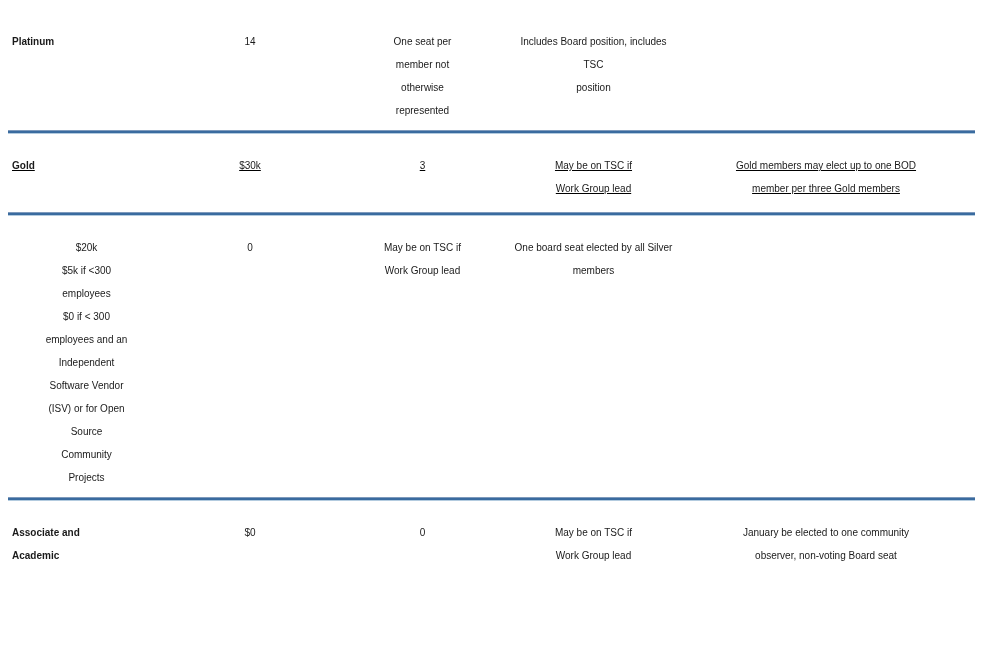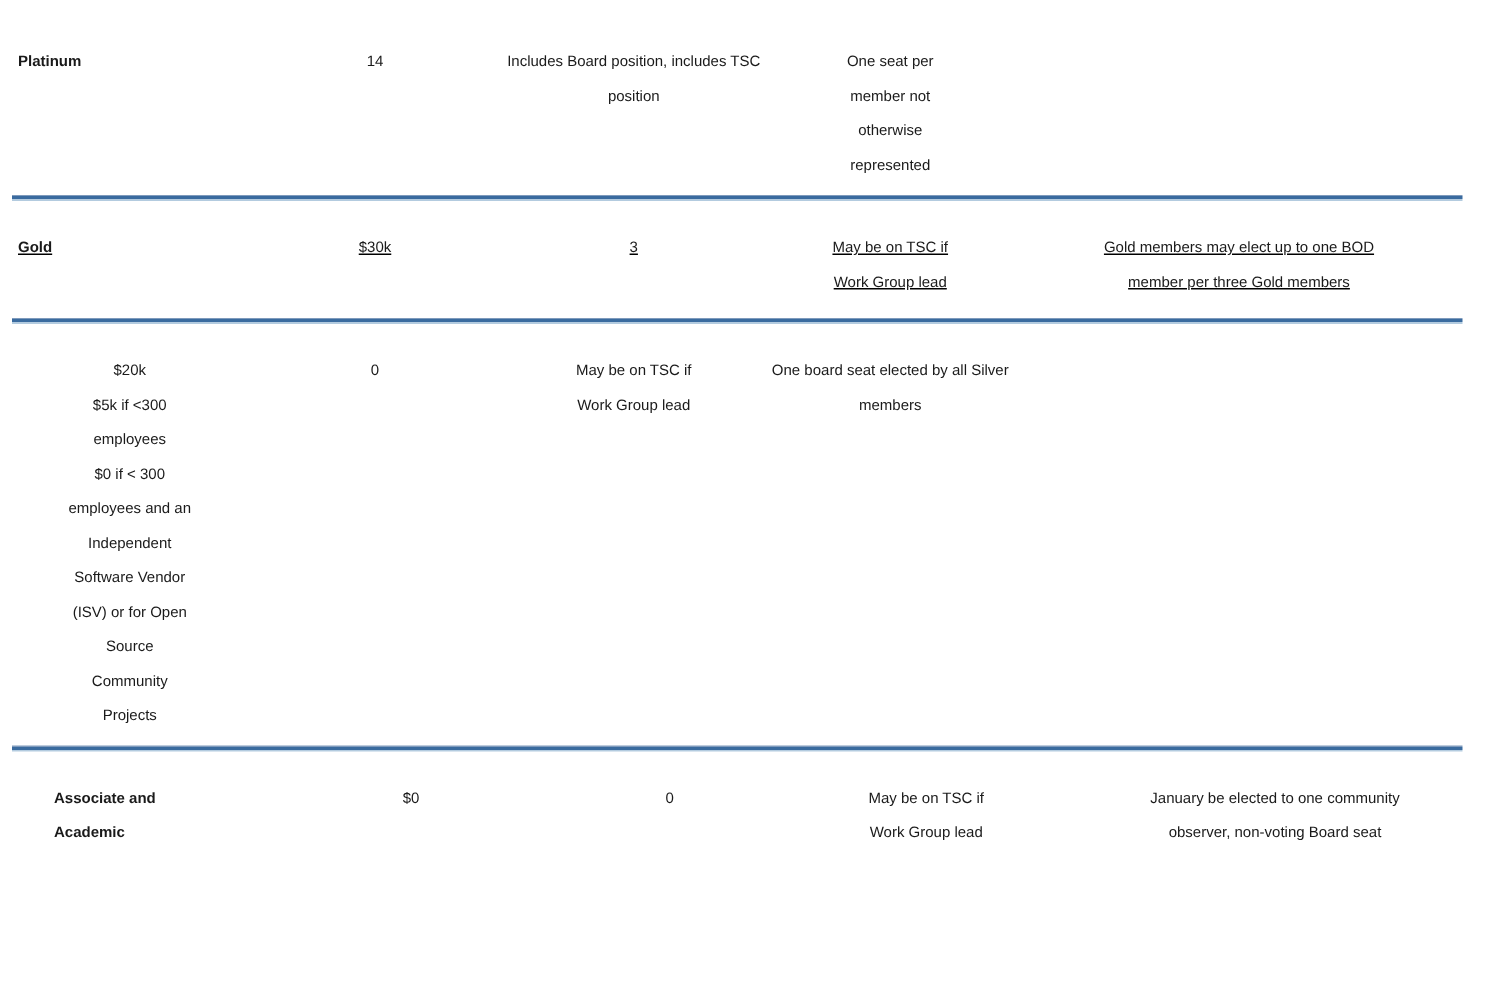--- a/index.html
+++ b/index.html
@@ -48,21 +48,21 @@
   }
   .hcell.first {
     text-align: left;
     padding-left: 16px;
   }
   .body-row {
     padding: 20px 0 8px 0;
   }
   .row-0 { min-height: 120px; }
   .row-1 { min-height: 78px; text-decoration: underline; }
-  .row-3 { min-height: 83px; margin-left: 24px; }
+  .row-3 { min-height: 83px; }
   .cell {
     color: var(--body-text);
     font-size: 10px;
     line-height: 23px;
     text-align: center;
     white-space: pre-line;
     min-width: 0;
   }
   .cell.level {
     text-align: left;
@@ -82,26 +82,26 @@
 </head>
 <body>
 
 <div class="page">
   <div class="tbl">
 
 
     <div class="grid-row body-row row-0">
       <div class="cell level">Platinum</div>
       <div class="cell">14</div>
-      <div class="cell">Includes Board position, includes TSC
-position</div>
       <div class="cell">One seat per
 member not
 otherwise
 represented</div>
+      <div class="cell">Includes Board position, includes TSC
+position</div>
     </div>
 
     <div class="divider"></div>
 
     <div class="grid-row body-row row-1">
       <div class="cell level">Gold</div>
       <div class="cell">$30k</div>
       <div class="cell">3</div>
       <div class="cell">May be on TSC if
 Work Group lead</div>

